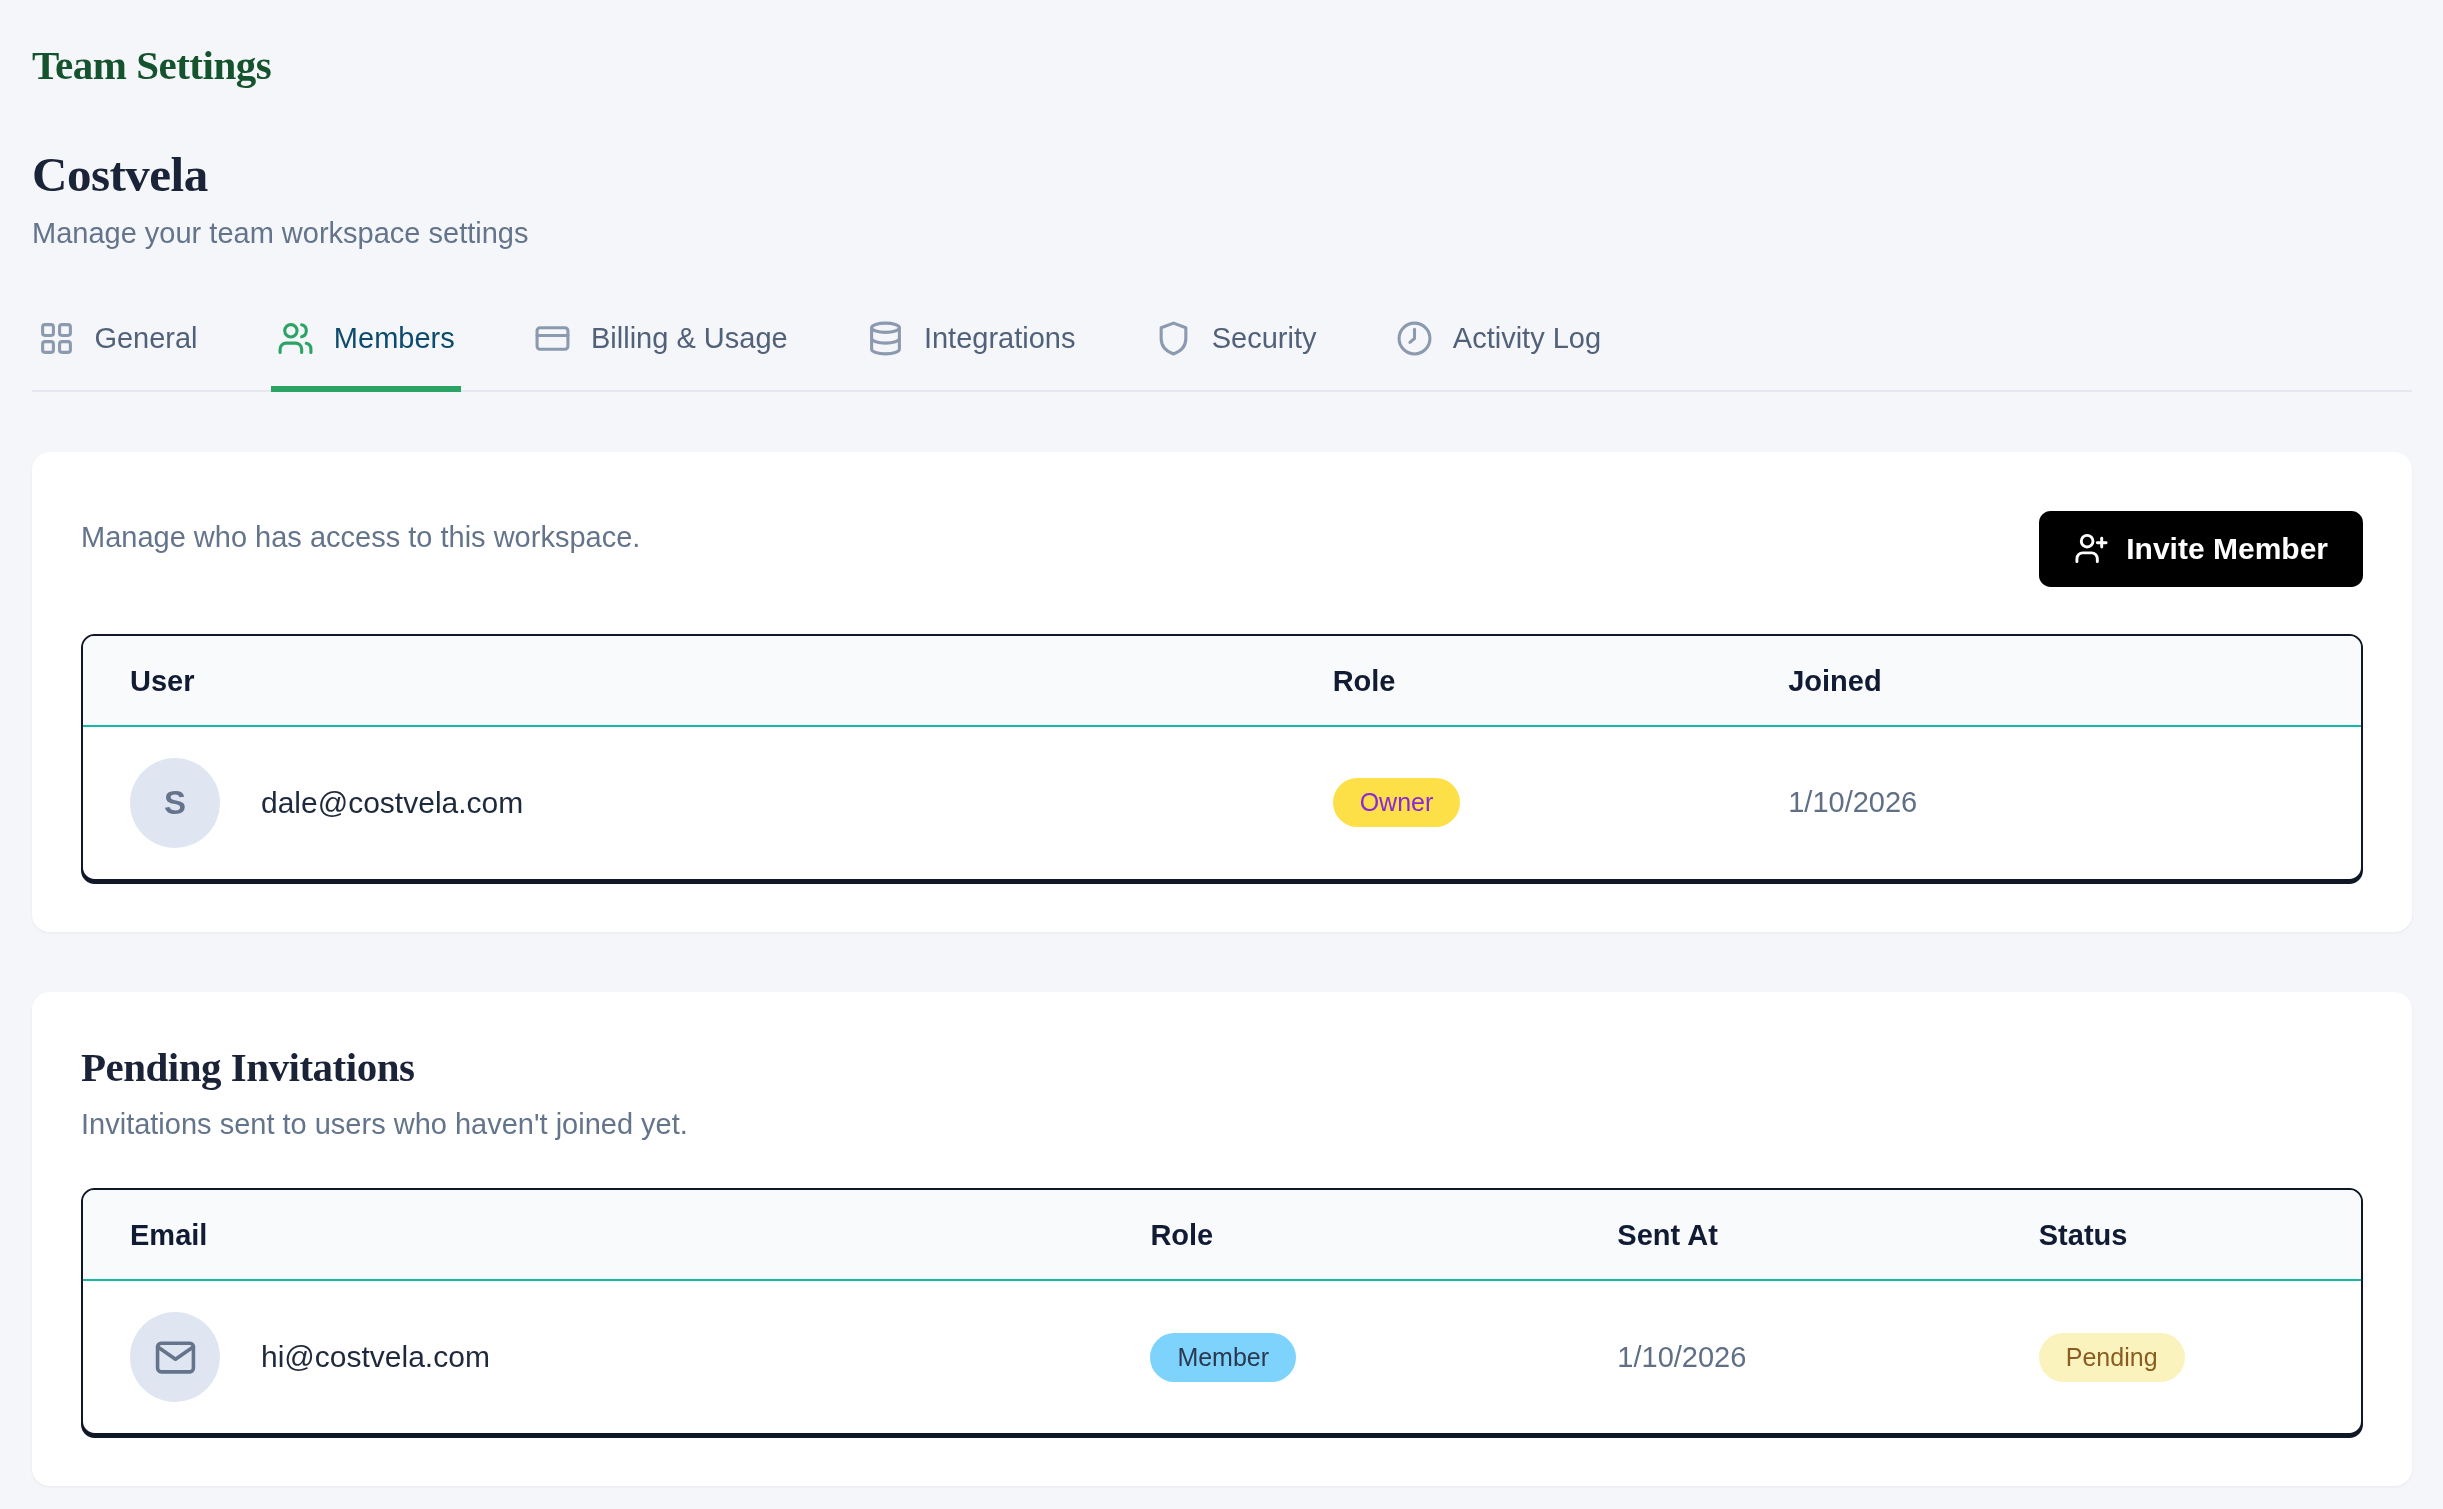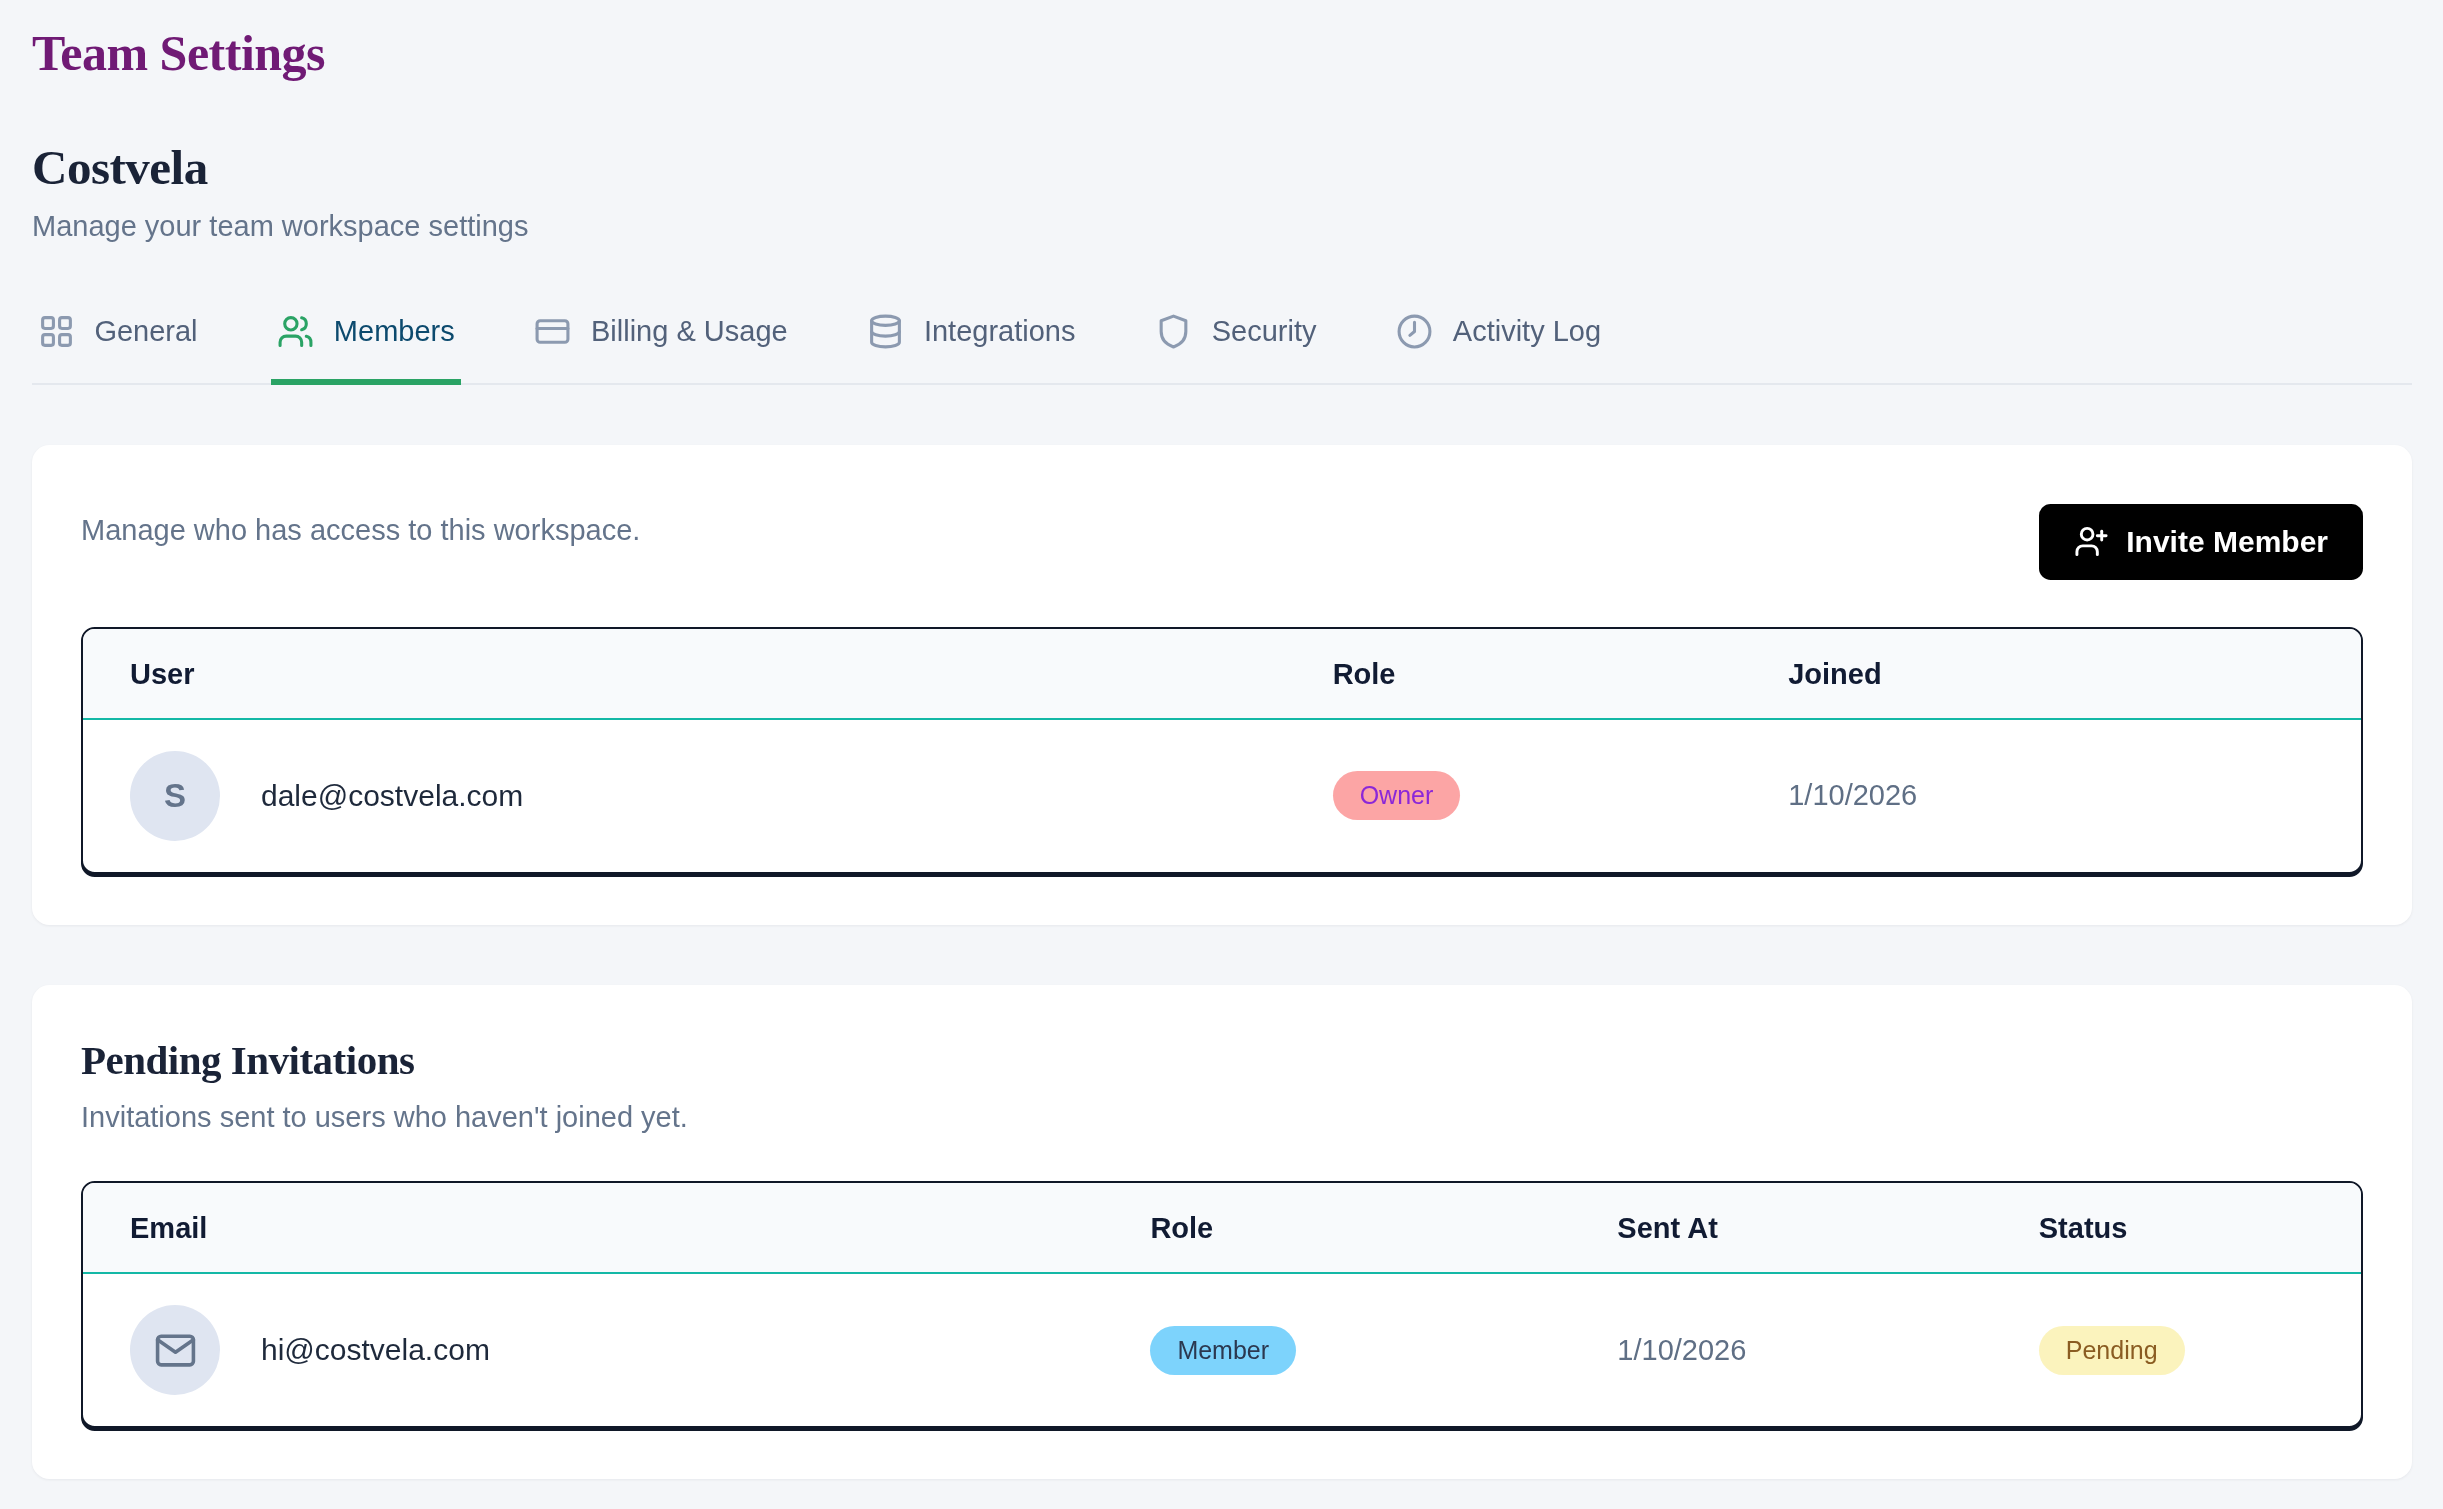--- a/index.html
+++ b/index.html
@@ -9,24 +9,24 @@
     font-family: "Liberation Sans", sans-serif;
     color: #1a2337;
     overflow: hidden;
   }
   .page { padding: 23.4px 32px 19.5px; }
 
   
   .page-title {
     font-family: "Liberation Serif", serif;
     font-weight: 700;
-    font-size: 50px;
+    font-size: 41px;
     letter-spacing: -0.5px;
-    color: #701a75;
-    margin-top: 1px;
+    color: #14532d;
+    margin-top: 18px;
   }
   .workspace-header { margin-top: 57px; }
   .workspace-name {
     font-family: "Liberation Serif", serif;
     font-weight: 700;
     font-size: 49px;
     letter-spacing: -0.5px;
     color: #1a2337;
   }
   .workspace-subtitle {
@@ -135,21 +135,21 @@
   .date-text { font-size: 29px; color: #5f6f85; }
 
   .badge {
     display: inline-block;
     font-size: 25px;
     font-weight: 500;
     padding: 9.8px 27px;
     border-radius: 974px;
     white-space: nowrap;
   }
-  .badge-owner   { background: #fca5a5; color: #8b27d8; }
+  .badge-owner   { background: #fde047; color: #8b27d8; }
   .badge-member  { background: #7dd3fc; color: #2b3850; }
   .badge-pending { background: #fbf3bd; color: #8a5c22; }
 </style>
 </head>
 <body>
 
 <div class="page">
 
   <h1 class="page-title">Team Settings</h1>
 

